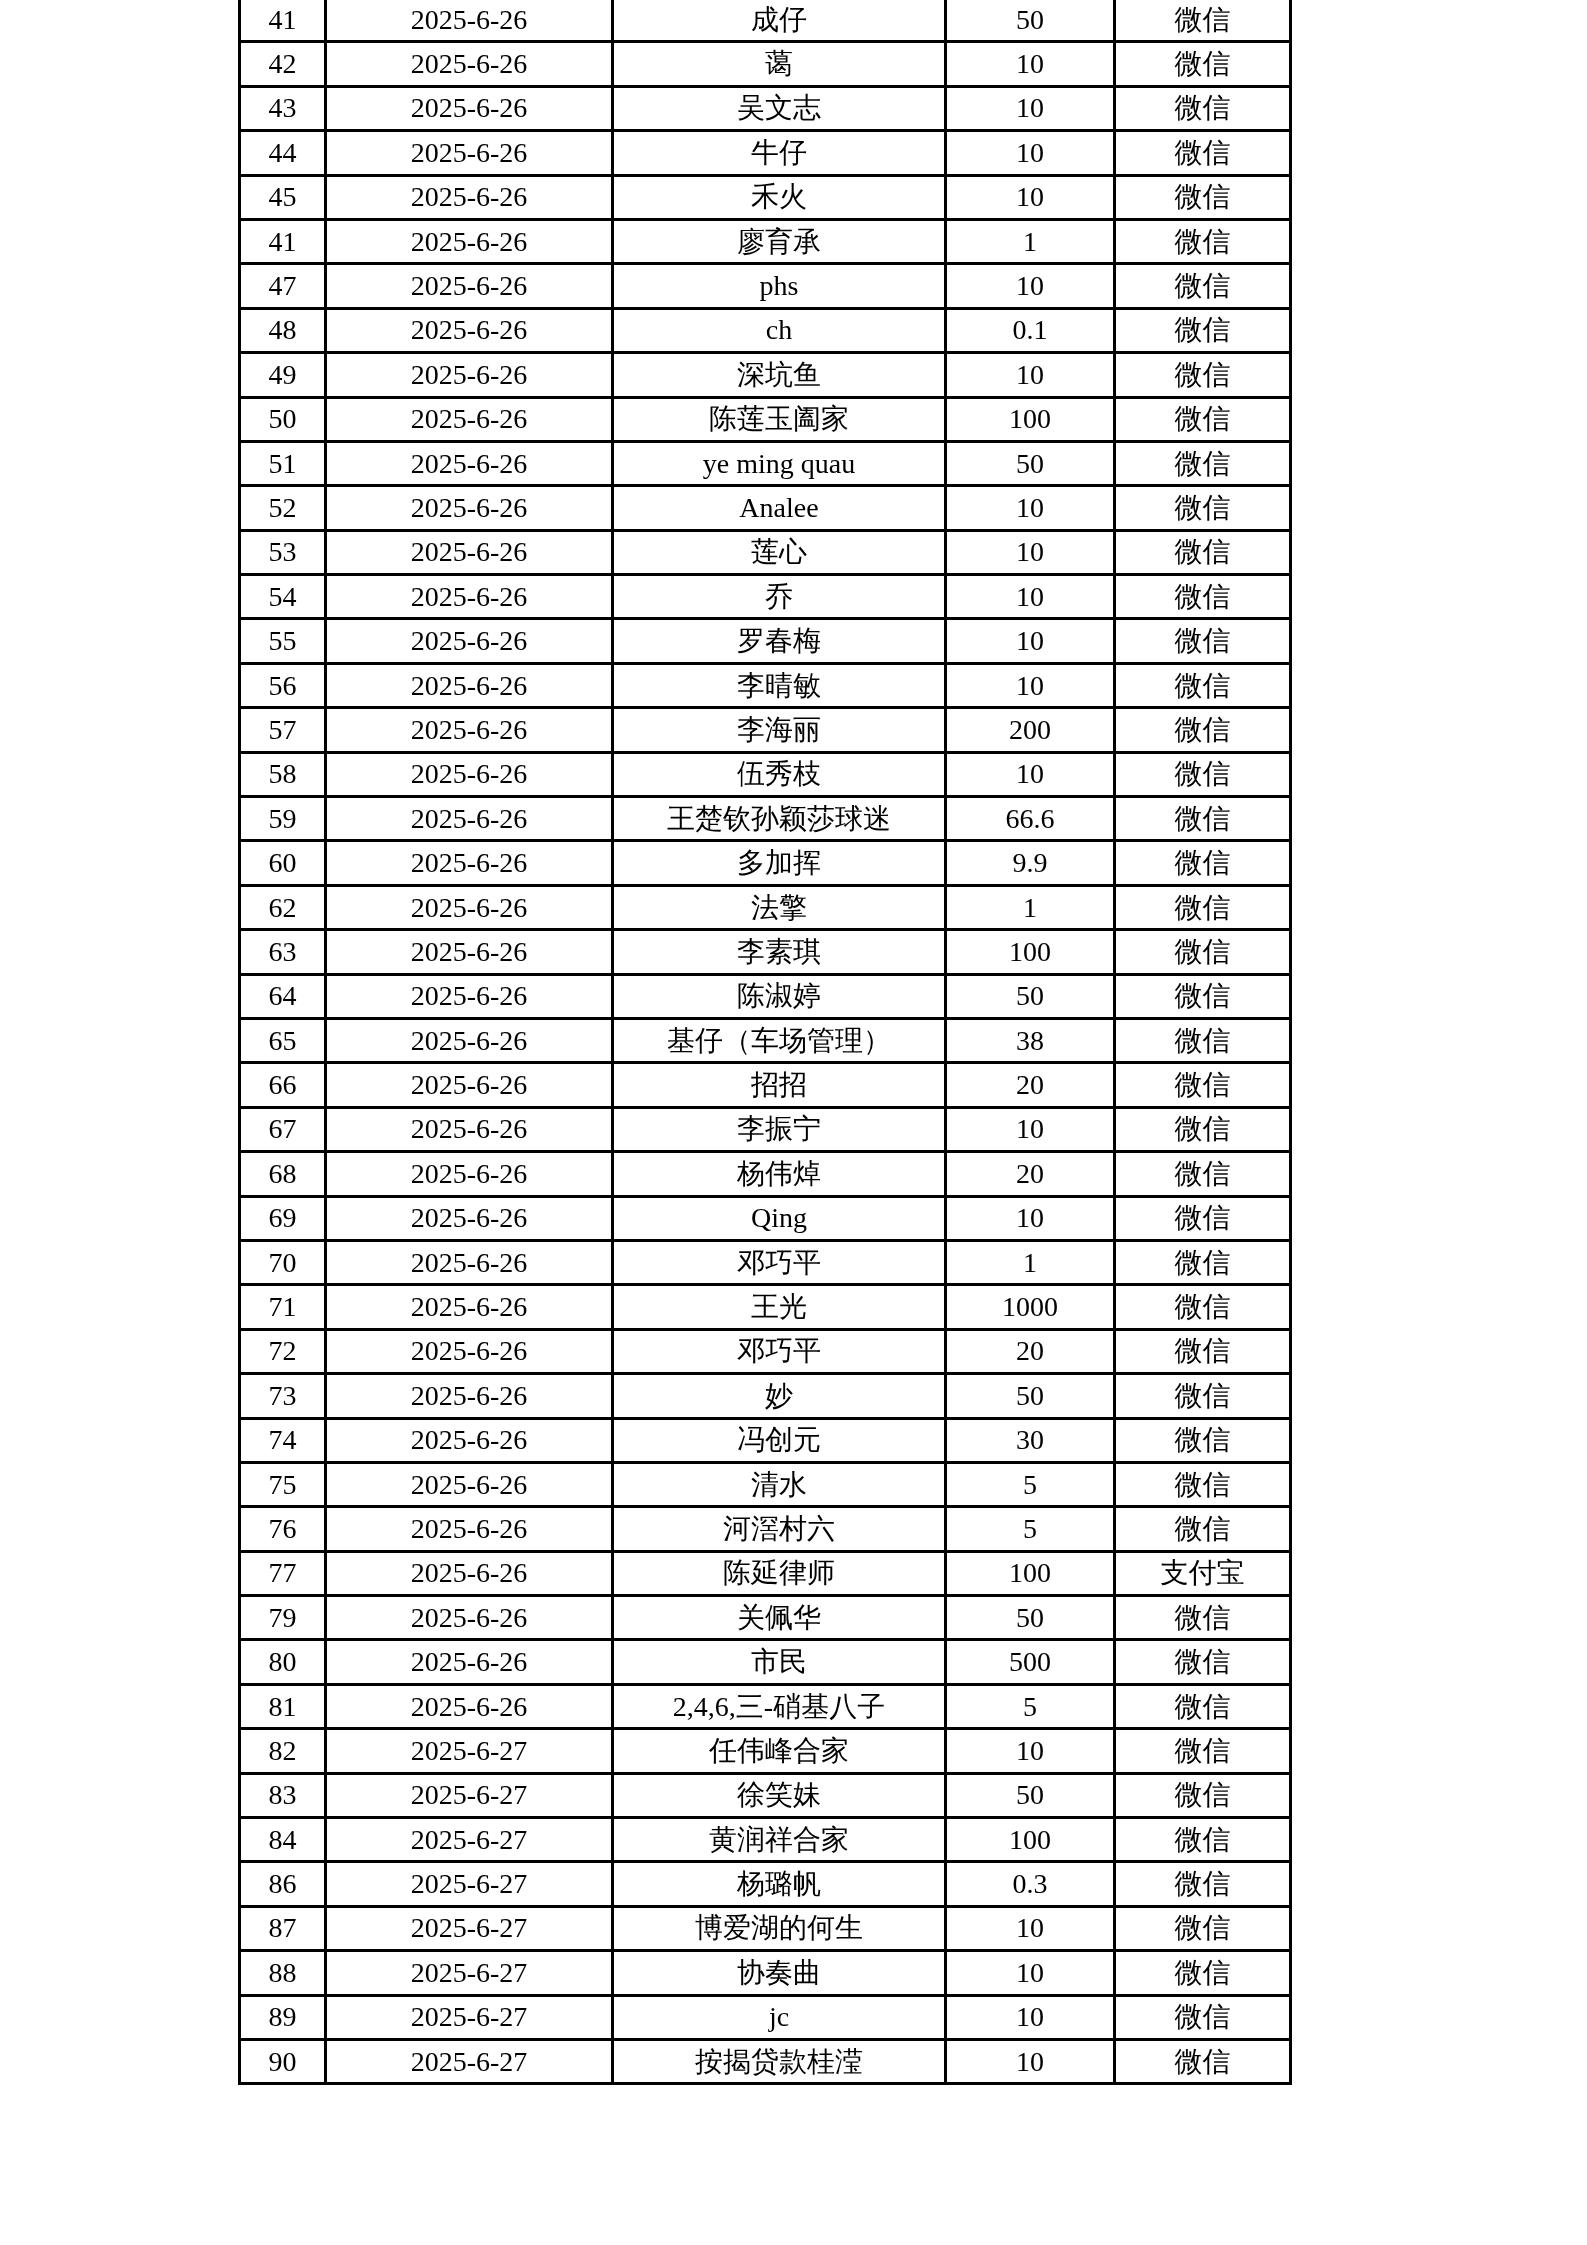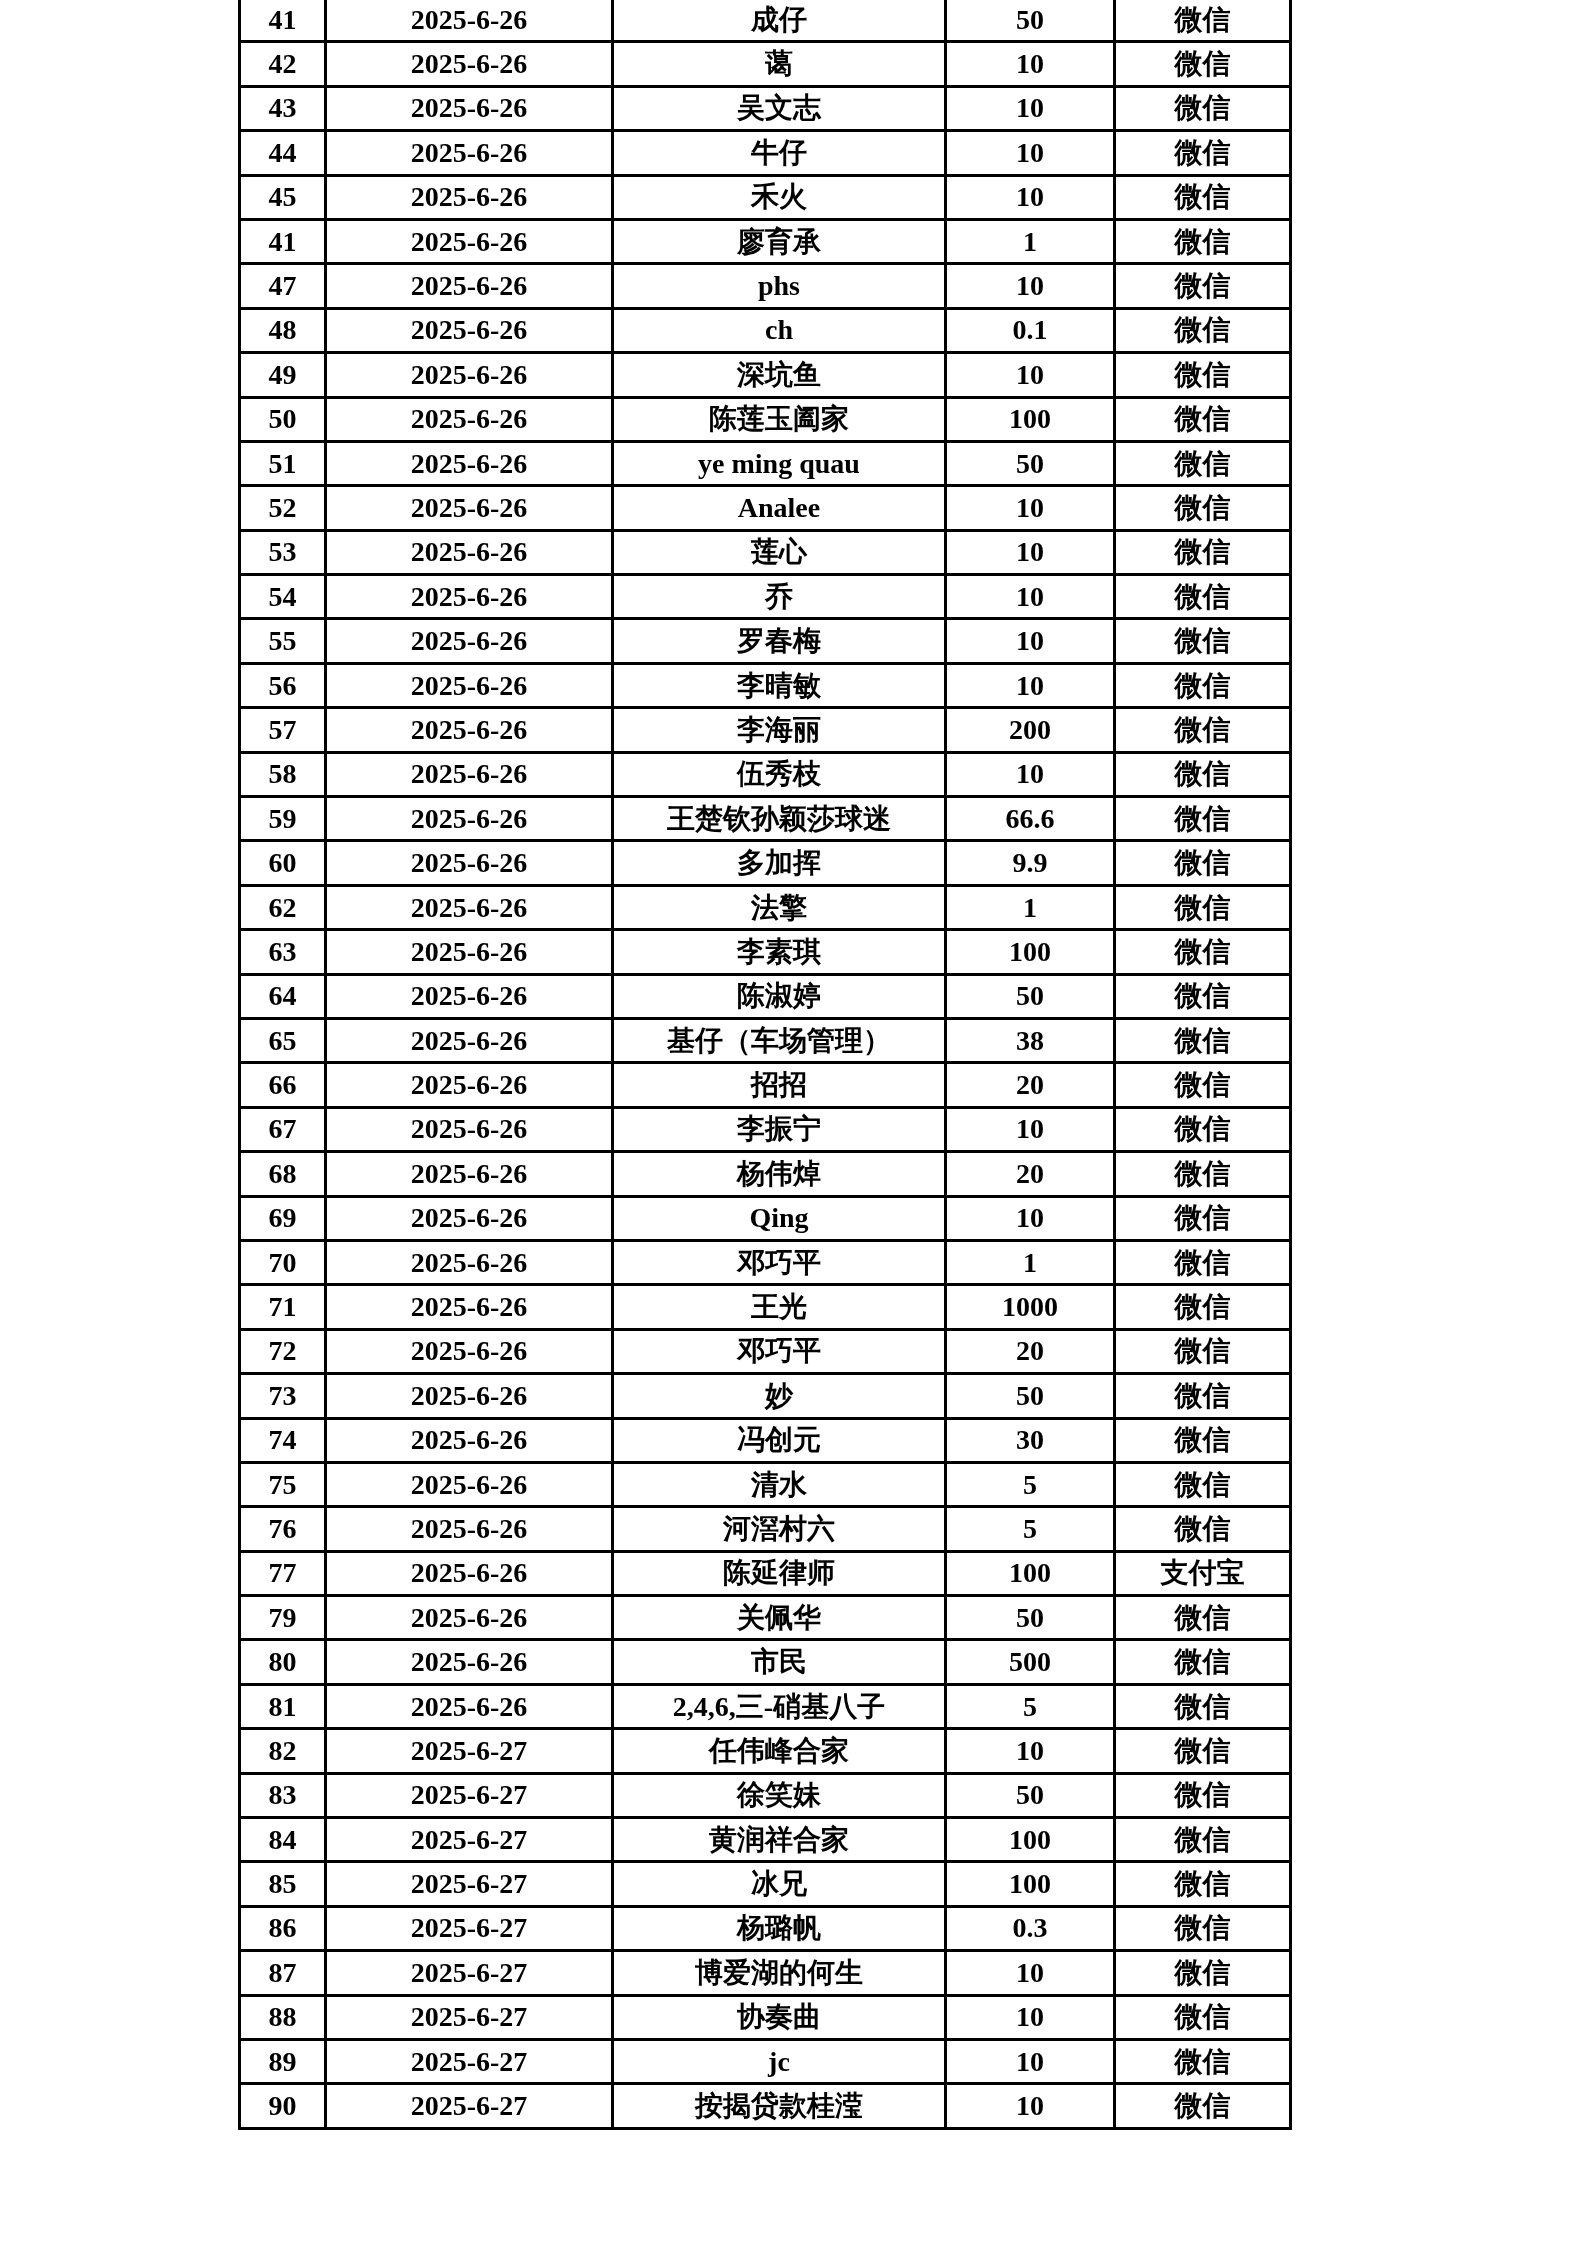--- a/index.html
+++ b/index.html
@@ -13,21 +13,20 @@
     overflow: hidden;
     font-family: "Liberation Serif", "DejaVu Serif", serif;
     color: #000000;
   }
   .page {
     position: relative;
     width: 1587px;
     height: 2245px;
     background: #ffffff;
     overflow: hidden;
-    font-weight: bold;
   }
   table.donation {
     position: absolute;
     left: 238px;
     top: -4px;
     border-collapse: collapse;
     table-layout: fixed;
     background: #ffffff;
   }
   table.donation tr {
@@ -352,27 +351,20 @@
           <td>微信</td>
         </tr>
         <tr>
           <td>84</td>
           <td>2025-6-27</td>
           <td>黄润祥合家</td>
           <td>100</td>
           <td>微信</td>
         </tr>
         <tr>
-          <td>85</td>
-          <td>2025-6-27</td>
-          <td>冰兄</td>
-          <td>100</td>
-          <td>微信</td>
-        </tr>
-        <tr>
           <td>86</td>
           <td>2025-6-27</td>
           <td>杨璐帆</td>
           <td>0.3</td>
           <td>微信</td>
         </tr>
         <tr>
           <td>87</td>
           <td>2025-6-27</td>
           <td>博爱湖的何生</td>

